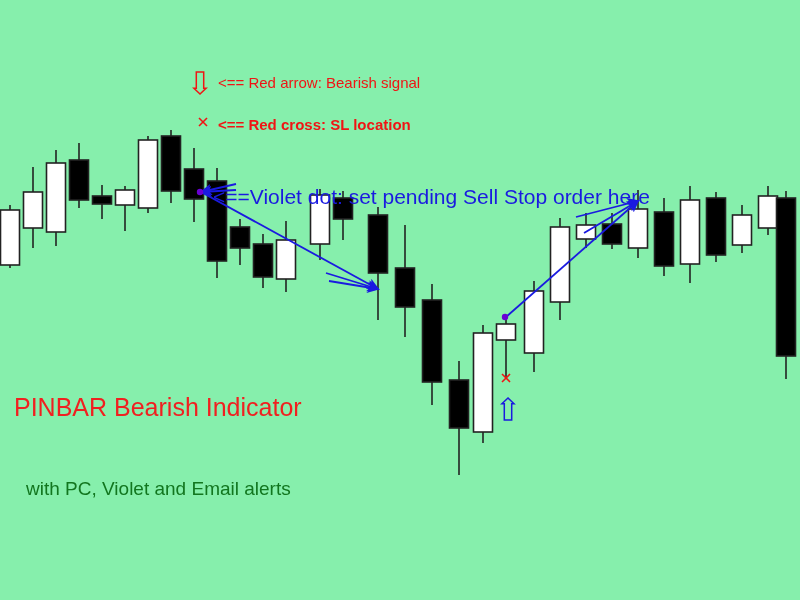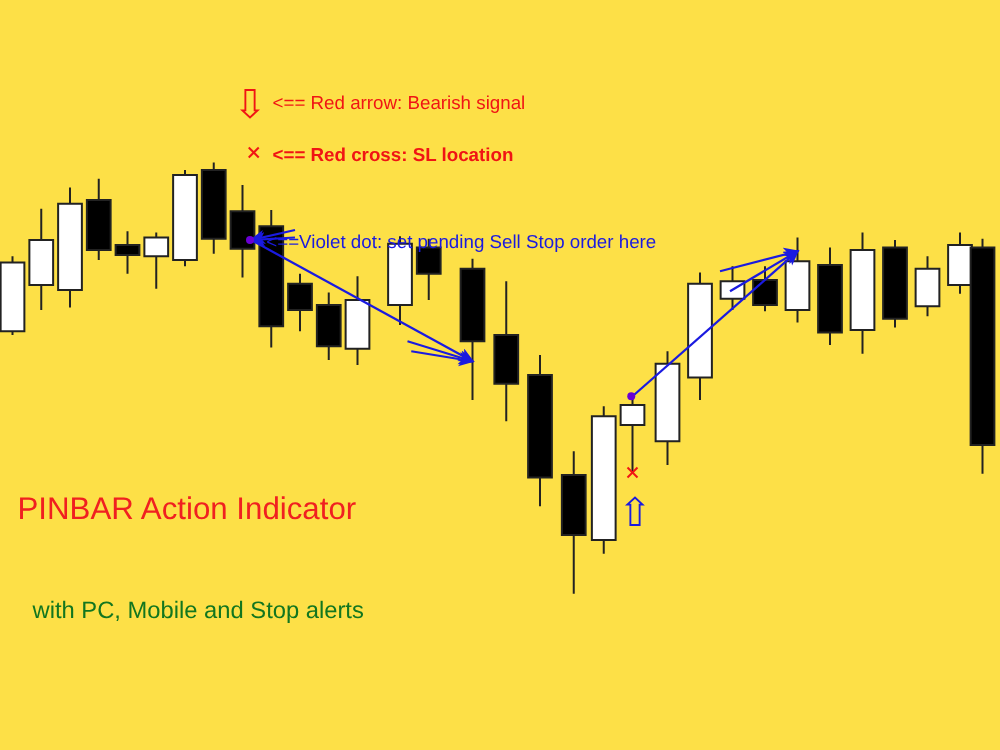--- a/index.html
+++ b/index.html
@@ -8,42 +8,42 @@
     padding: 0;
     background: #ffffff;
   }
   body {
     font-family: "Liberation Sans", sans-serif;
   }
   #screen {
     position: relative;
     width: 800px;
     height: 600px;
-    background: #fde047;
+    background: #86efac;
     overflow: hidden;
   }
   #chart-svg {
     position: absolute;
     left: 0;
     top: 0;
     width: 800px;
     height: 600px;
   }
   .ann {
     position: absolute;
     white-space: nowrap;
     line-height: 1;
   }
   .ann-red {
     color: #f01414;
     font-size: 15px;
   }
   .ann-blue {
     color: #1a1ae0;
-    font-size: 15px;
+    font-size: 21px;
   }
   #headline-red {
     position: absolute;
     color: #f02020;
     font-size: 25px;
     line-height: 31px;
     white-space: pre;
   }
   #headline-green {
     position: absolute;
@@ -226,17 +226,17 @@
         </g>
       </g>
   </svg>
 
   <div class="ann ann-red" style="left:218px; top:75px;">&lt;== Red arrow:  Bearish signal</div>
 
   <div class="ann ann-red" style="left:218px; top:117px;font-weight:bold;">&lt;== Red cross: SL location</div>
 
   <div class="ann ann-blue" style="left:213px; top:186px;">&lt;==Violet dot: set pending Sell Stop order here</div>
 
-  <div id="headline-red" style="left:14px; top:392px;"><span>PINBAR Action Indicator</span><br></div>
-
-  <div id="headline-green" style="left:26px; top:478px;">with PC, Mobile and Stop alerts</div>
+  <div id="headline-red" style="left:14px; top:392px;"><span>PINBAR Bearish Indicator</span><br></div>
+
+  <div id="headline-green" style="left:26px; top:478px;">with PC, Violet and Email alerts</div>
 
 </div>
 
 </body></html>

